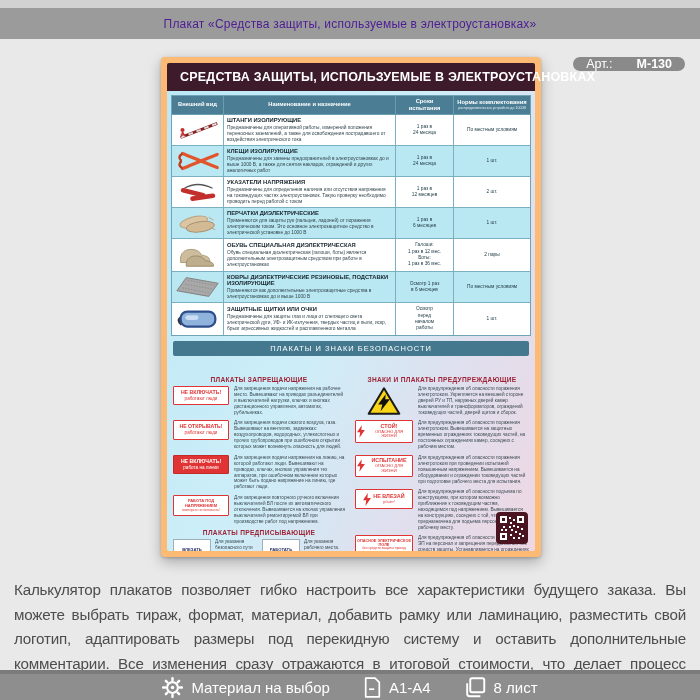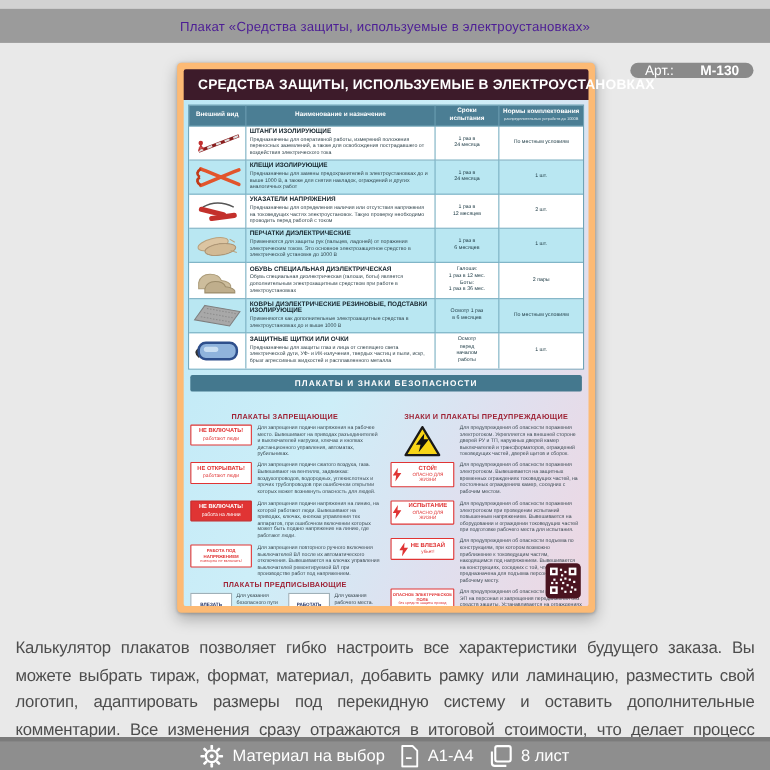--- a/index.html
+++ b/index.html
@@ -36,21 +36,21 @@
   .row-w { background:#ffffff; } .row-a { background:#b9e7f2; }
   .cell-img { display:flex; align-items:center; justify-content:center; }
   .cell-main { display:flex; flex-direction:column; justify-content:center; }
   .iname { font-weight:bold; font-size:5.8px; color:#17262e; margin-bottom:1.5px; }
   .idesc { font-size:4.8px; line-height:1.25; color:#33464e; }
   .cell-c { display:flex; align-items:center; justify-content:center; text-align:center;
     font-size:4.8px; line-height:1.3; color:#24404a; white-space:pre-line; }
   .tr { min-height:29px; }
 
   
-  .sec-bar { background:#44788e; color:#fff; font-weight:bold; font-size:7.5px; letter-spacing:1px;
+  .sec-bar { background:#44788e; color:#fff; font-weight:normal; font-size:7.5px; letter-spacing:1px;
     text-align:center; border-radius:2px; padding:3px 0; margin:5px 2px 16px; flex:0 0 auto; }
   .signs { display:grid; grid-template-columns:172px 1fr; gap:0 10px; padding:0 2px; flex:1 1 auto; }
   .colhead { color:#9e2235; font-weight:bold; font-size:6.6px; text-align:center; letter-spacing:.3px; margin:4px 0 3px; }
   .sitem { display:grid; grid-template-columns:56px 1fr; gap:5px; margin-bottom:4.5px; align-items:start; }
   .d { font-size:4.7px; line-height:1.27; color:#3c4a52; }
 
   .sgn { border:1.2px solid #e03434; background:#fff; color:#e03434; text-align:center; padding:3px 1px;
     display:flex; flex-direction:column; justify-content:center; min-height:19px; border-radius:1px; }
   .sgn .l1 { font-weight:bold; font-size:5.2px; line-height:1.15; }
   .sgn .l2 { font-size:4.6px; line-height:1.15; }
@@ -73,21 +73,21 @@
   .wsgn.small .l1 { font-size:3.8px; } .wsgn.small .l2 { font-size:3.4px; }
   .tri-wrap { display:flex; justify-content:center; }
 
   .qr { position:absolute; right:7px; bottom:7px; width:32px; height:32px; background:#4a1420;
     border-radius:4px; display:flex; align-items:center; justify-content:center; z-index:2; }
 
   
   .descr { position:absolute; left:14px; right:14px; top:578px; color:#4d4d4d; font-size:15.2px;
     line-height:1.62; text-align:justify; text-align-last:left; letter-spacing:-.2px; }
   .bottom-bar { position:absolute; left:0; right:0; bottom:0; height:30px; background:#8e8e8e;
-    border-top:4px solid #7b7b7b; display:flex; align-items:center; justify-content:center; gap:14px; }
+    border-top:4px solid #7b7b7b; display:flex; align-items:center; justify-content:center; gap:34px; }
   .bchip { display:flex; align-items:center; gap:8px; color:#fff; font-size:15px; }
 
   svg { display:block; }
 </style>
 </head>
 <body>
 
 <div class="top-strip"></div>
 <div class="top-bar">
   <div class="top-bar-title">Плакат «Средства защиты, используемые в электроустановках»</div>

